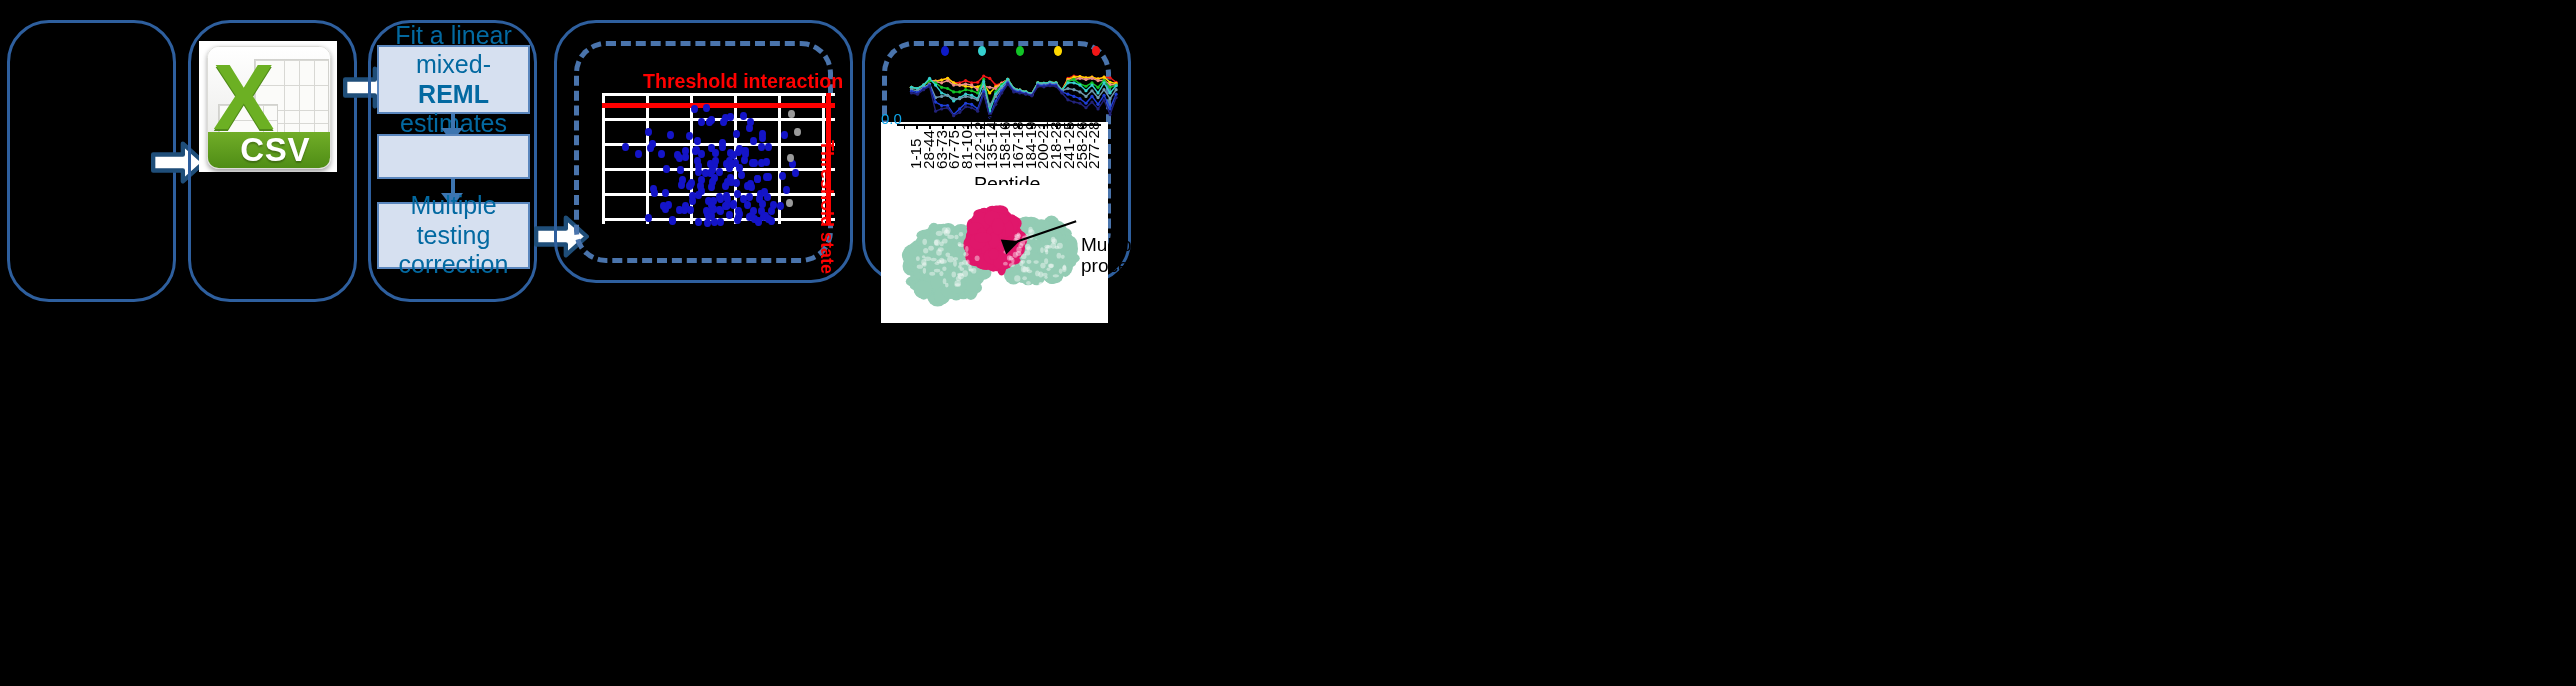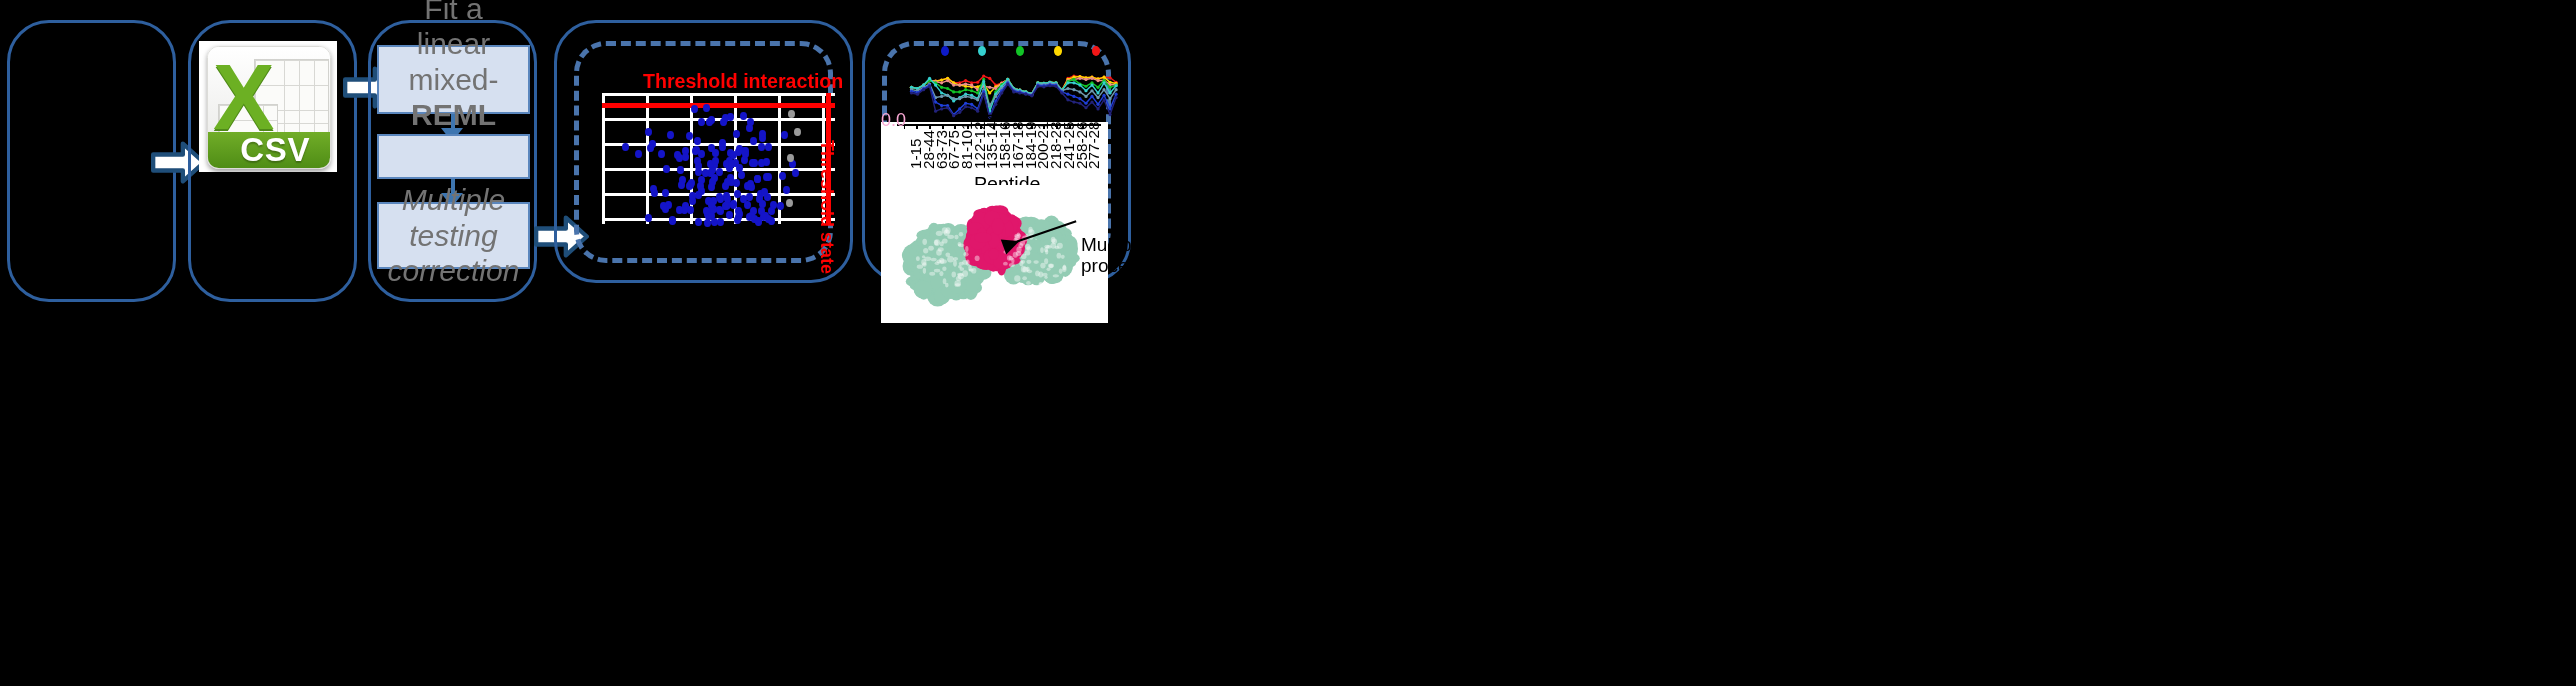--- a/index.html
+++ b/index.html
@@ -39,22 +39,22 @@
     font-family:"Liberation Sans",sans-serif;text-align:center;
     text-shadow:0 1.5px 0 #4f8a18;}
   .csvband{position:absolute;left:0;bottom:0;right:0;height:30%;
     background:linear-gradient(#71ad28,#4f8d16);
     display:flex;align-items:center;justify-content:flex-end;}
   .csvband span{color:#fff;font-weight:bold;font-size:33px;letter-spacing:0.7px;padding-right:16%;
     text-shadow:0 1.5px 1.5px rgba(0,0,0,.25);}
 
   
   .fbox{position:absolute;background:#d6e0f0;border:2.2px solid #5a86bd;box-sizing:border-box;
-    display:flex;align-items:center;justify-content:flex-end;text-align:center;
-    color:#737373;font-size:30px;line-height:1.18;padding:4.4px 8.7px;}
+    display:flex;align-items:center;justify-content:flex-start;text-align:center;
+    color:#0369a1;font-size:25px;line-height:1.18;padding:4.4px 8.7px;}
   .fbox b{font-weight:bold;}
   .fconn{position:absolute;background:#3d75b0;width:3.6px;}
   .fhead{position:absolute;width:0;height:0;border-left:11px solid transparent;
     border-right:11px solid transparent;border-top:14.5px solid #3d75b0;}
 
   
   .scatter{position:absolute;background:#000;}
   .scatter .sgrid{position:absolute;left:0;top:0;right:0;bottom:0;
     background:
       repeating-linear-gradient(to right,#ffffff 0 2.9px,transparent 2.9px 44px),
@@ -65,21 +65,21 @@
   .svlabel{position:absolute;color:#ff0000;font-weight:bold;font-size:18px;white-space:nowrap;
     transform:rotate(90deg);transform-origin:left top;}
   .dot{position:absolute;border-radius:50%;}
 
   
   .lchart{position:absolute;}
   .axisbox{position:absolute;background:#ffffff;}
   .ptick{position:absolute;color:#000;font-size:15.3px;white-space:nowrap;
     transform:rotate(-90deg);transform-origin:left top;font-family:"Liberation Sans",sans-serif;}
   .pxlabel{position:absolute;color:#000;font-size:19.6px;}
-  .ylabel0{position:absolute;color:#f9a8d4;font-size:18px;}
+  .ylabel0{position:absolute;color:#0ea5e9;font-size:15px;}
   .legdot{position:absolute;border-radius:50%;}
 
   
   .protwrap{position:absolute;background:#fff;overflow:hidden;}
   .annot{position:absolute;color:#000;font-size:19px;line-height:1.12;}
   .annotline{position:absolute;background:#000;height:2.2px;transform-origin:left center;}
   .annothead{position:absolute;width:0;height:0;border-top:8px solid transparent;
     border-bottom:8px solid transparent;border-right:17.4px solid #000;}
 </style>
 </head>
@@ -126,21 +126,21 @@
   <div class="fconn" style="left:451px;top:114px;height:17.4px;"></div>
   <div class="fhead" style="left:441px;top:128px;"></div>
 
   <div class="fbox" style="left:377px;top:134px;width:153px;height:45px;">
     <div id="step1">
       </div>
   </div>
   <div class="fconn" style="left:451px;top:179px;height:17.4px;"></div>
   <div class="fhead" style="left:441px;top:193px;"></div>
 
-  <div class="fbox" style="left:377px;top:202px;width:153px;height:67px;font-style:italic;">
+  <div class="fbox" style="left:377px;top:202px;width:153px;height:67px;">
     <div id="step2">
         <div><span>Multiple testing</span></div>
         <div><span>correction</span></div>
       </div>
   </div>
 
   <div class="barrow" style="left:534px;top:214px;width:55px;height:45px;">
     <svg width="55" height="45" viewBox="0 0 76 62">
       <path d="M3 20 L44 20 L44 5 L73 31 L44 57 L44 42 L3 42 Z" fill="#ffffff" stroke="#1f4e79" stroke-width="6" stroke-linejoin="round"></path>
     </svg>

